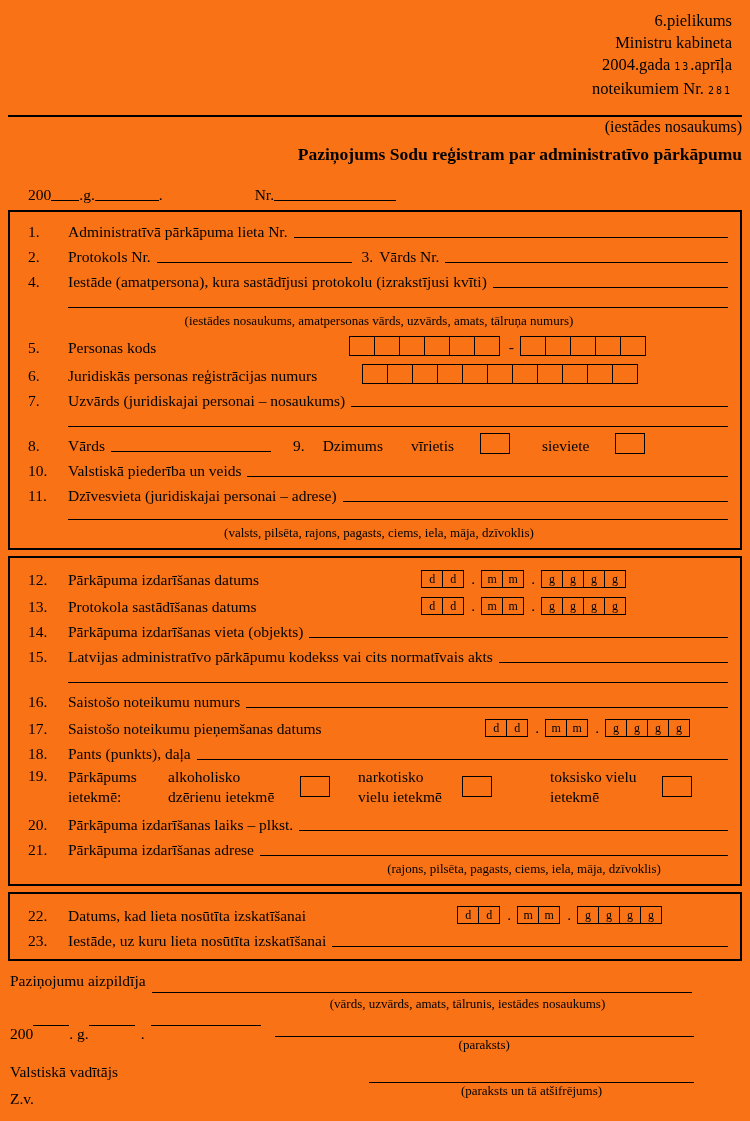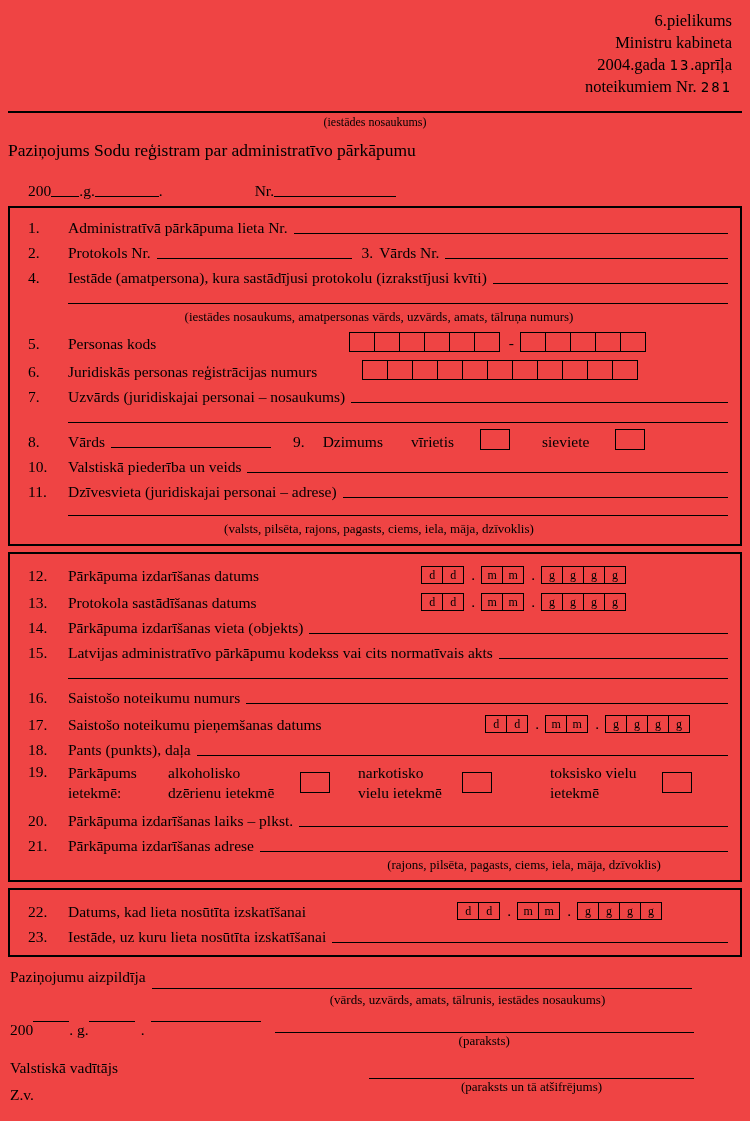--- a/index.html
+++ b/index.html
@@ -1,30 +1,30 @@
 <!DOCTYPE html>
 <html lang="lv"><head>
 <meta charset="utf-8">
 <style>
   * { box-sizing: border-box; }
   html, body { margin: 0; padding: 0; background: #ffffff; }
   .page {
     position: relative;
     width: 750px; height: 1121px; overflow: hidden;
-    background: #ef4444; color: #000;
+    background: #f97316; color: #000;
     font-family: "Liberation Serif", "DejaVu Serif", serif;
     font-size: 15.5px;
     padding: 10px 8px 0 8px;
   }
   
   .hdr { text-align: right; padding-right: 10px; font-size: 16.5px; line-height: 22px; }
-  .typed { font-family: "DejaVu Sans Mono", monospace; font-size: 14px; letter-spacing: 2px; margin-left: 4px; }
+  .typed { font-family: "DejaVu Sans Mono", monospace; font-size: 10px; letter-spacing: 2px; margin-left: 4px; }
   .toprule { border-top: 2px solid #000; margin-top: 13px; }
-  .orgnote { text-align: center; font-size: 12px; line-height: 17px; margin-top: 1px; }
-  .title { text-align: left; font-weight: normal; font-size: 17.5px; margin: 9px 0 0 0; }
+  .orgnote { text-align: right; font-size: 16px; line-height: 17px; margin-top: 1px; }
+  .title { text-align: right; font-weight: bold; font-size: 17.5px; margin: 9px 0 0 0; }
   
   .row { display: flex; align-items: flex-end; margin: 2px 0; min-height: 23px; }
   .num { width: 40px; flex: none; }
   .lbl { white-space: nowrap; }
   .fill { flex: 1 1 auto; border-bottom: 1px solid #000; margin: 0 2px 3px 6px; min-width: 12px; }
   .blank { display: inline-block; height: 0; border-bottom: 1px solid #000; margin-bottom: 3px; }
   .gap { flex: 1 1 auto; }
   .noterow { text-align: center; font-size: 13px; line-height: 16px; }
   
   .dateline { display: flex; align-items: flex-end; margin: 15px 0 0 20px; height: 24px; }

